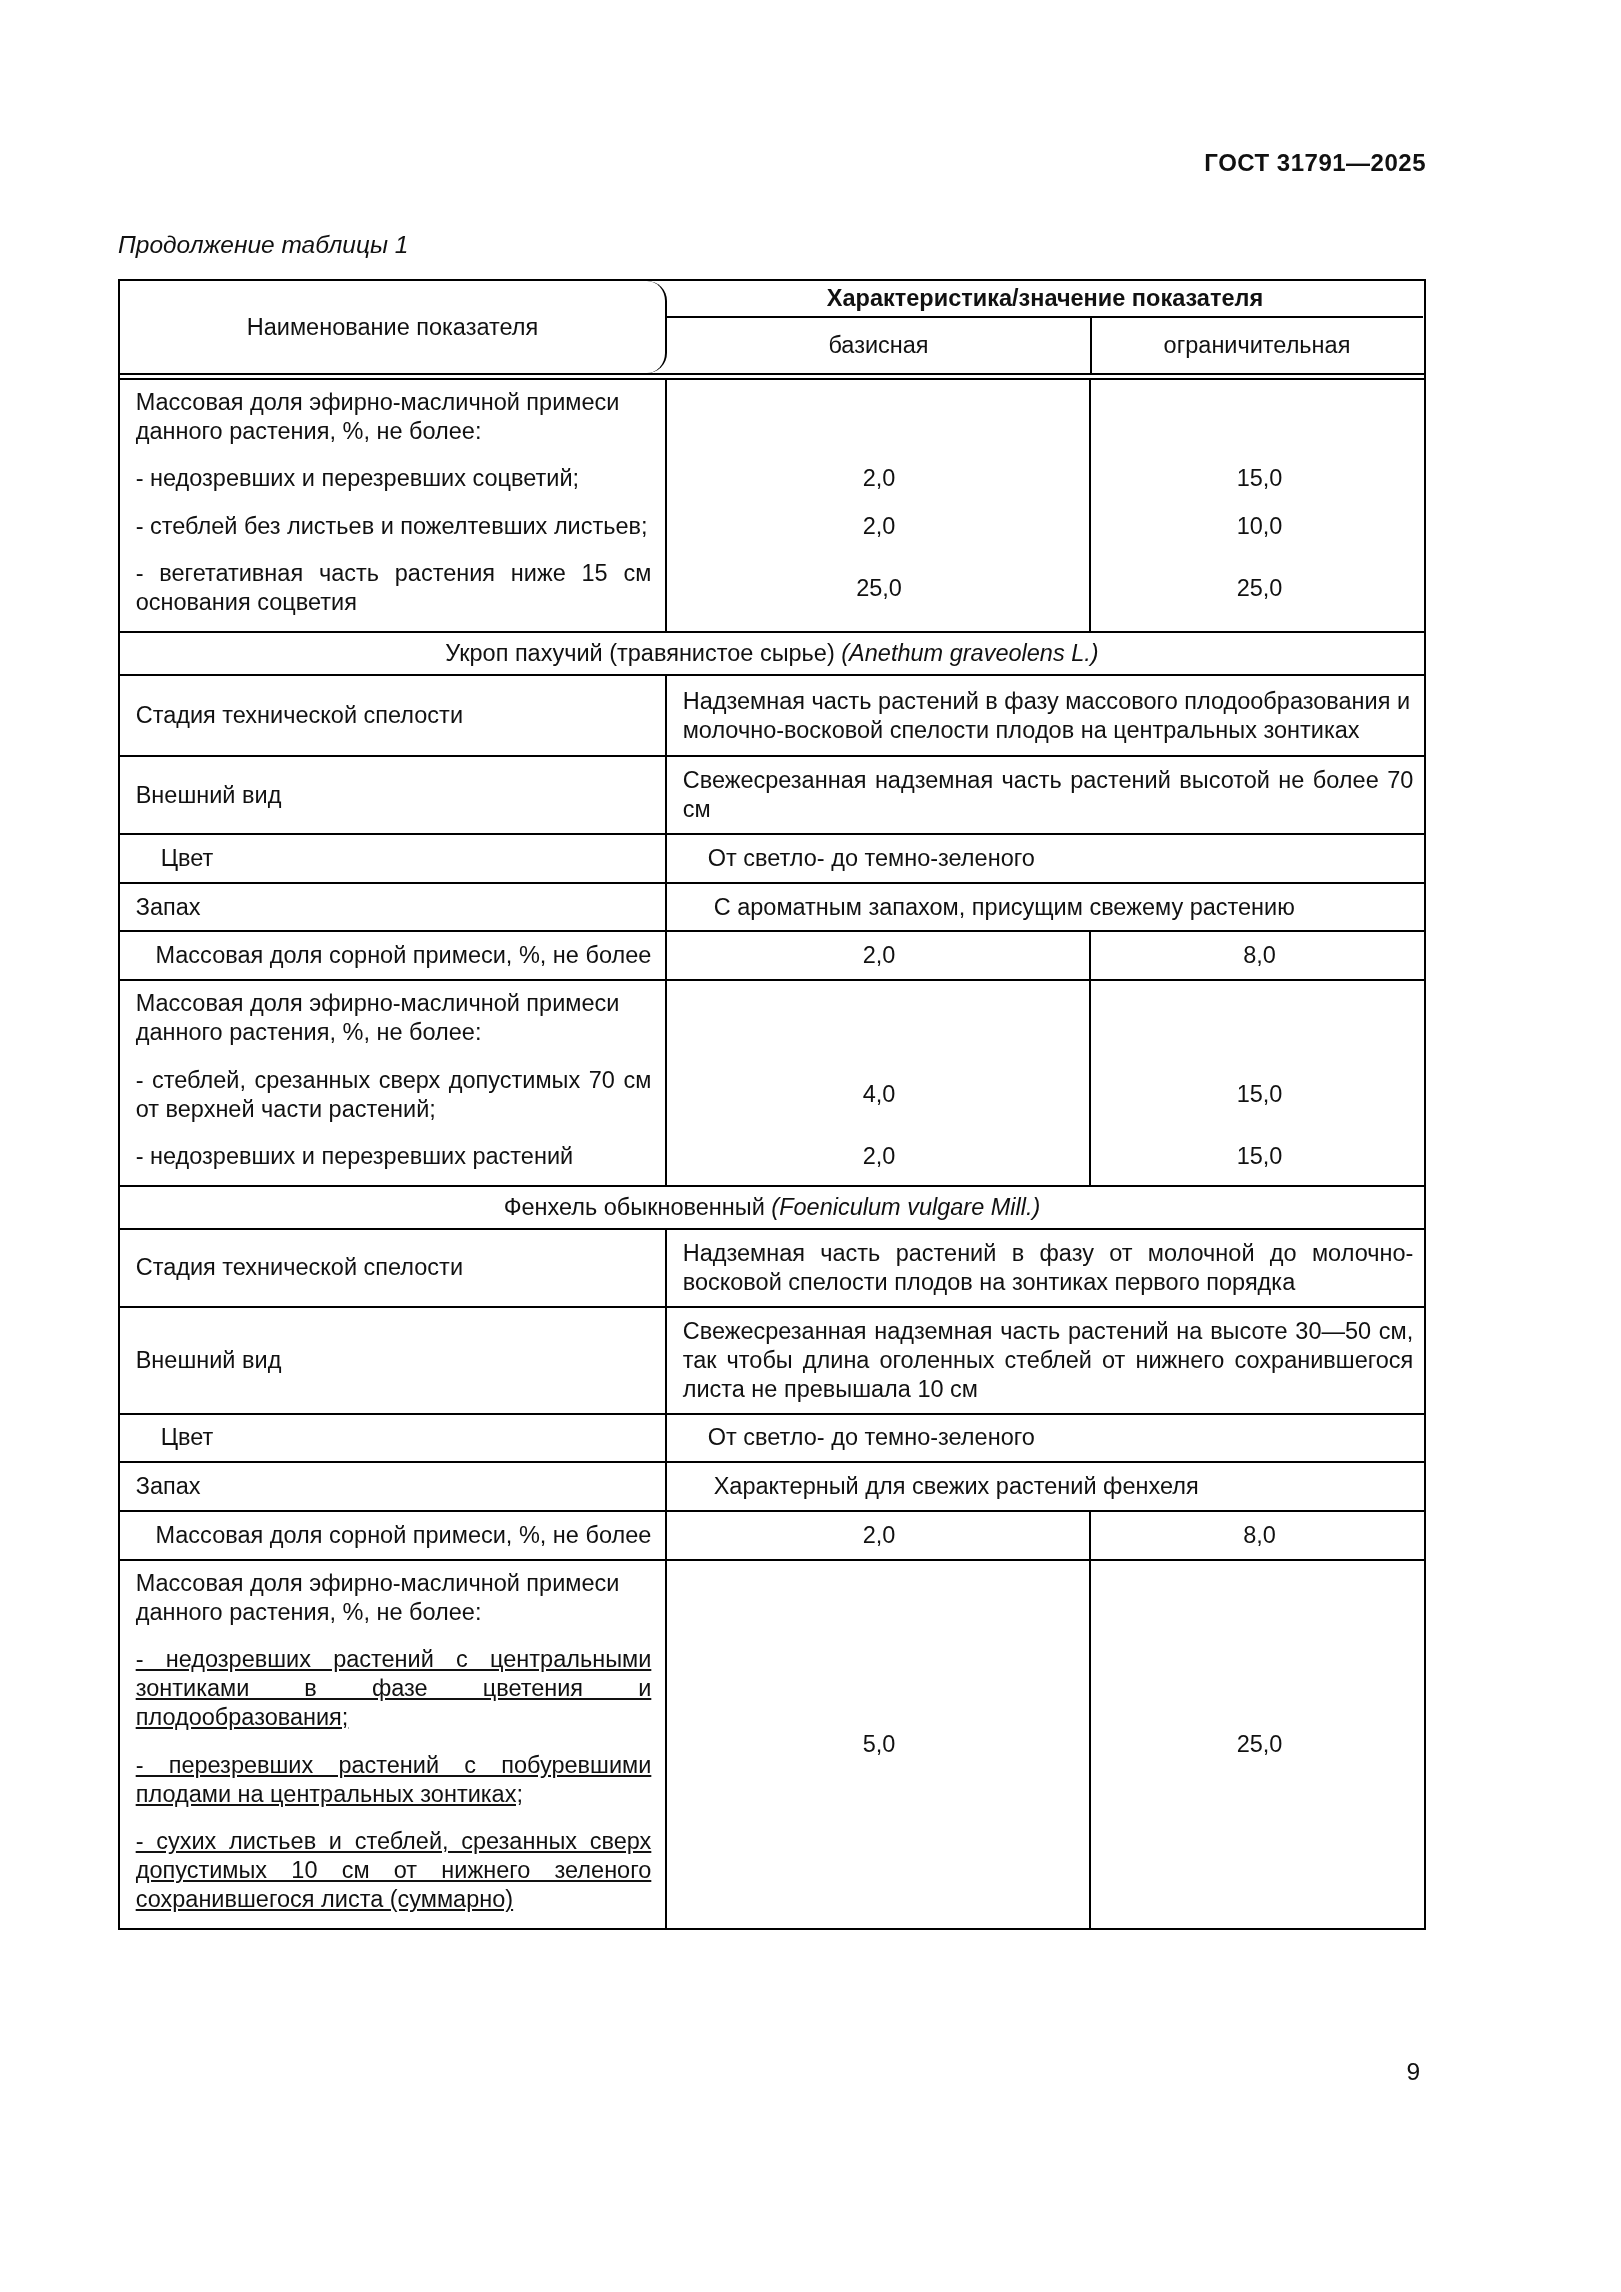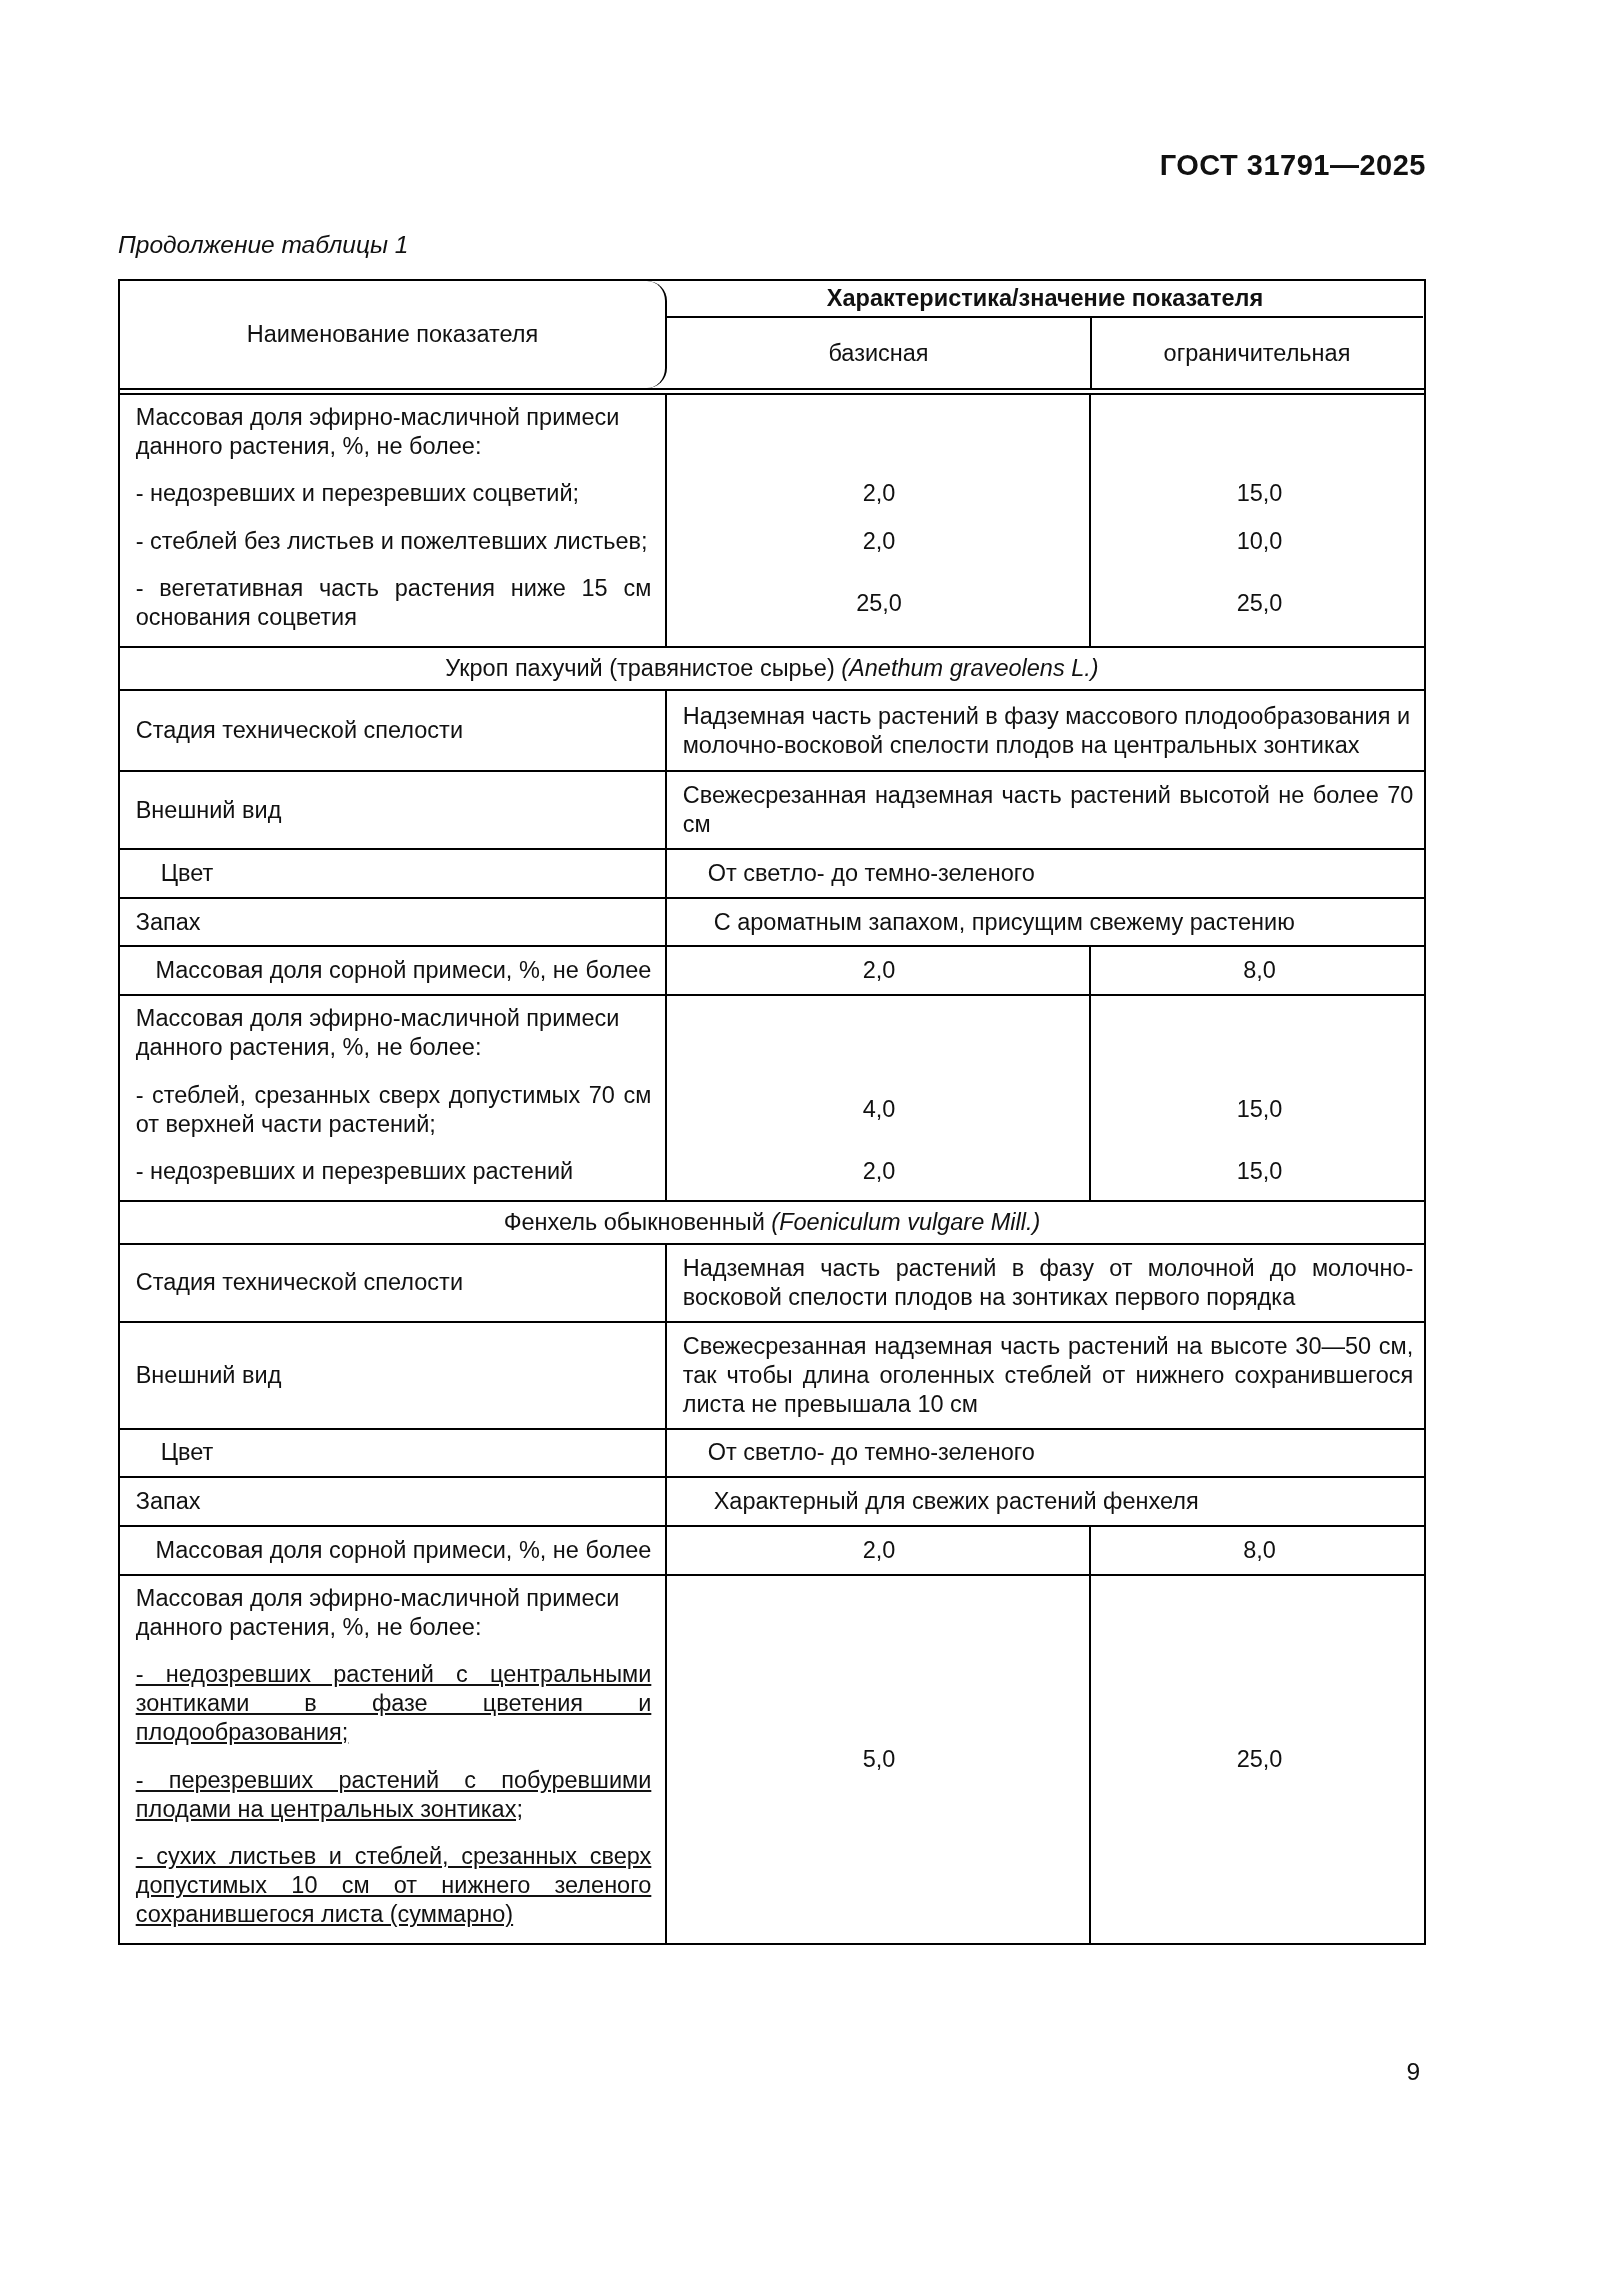--- a/index.html
+++ b/index.html
@@ -5,42 +5,42 @@
   * { margin:0; padding:0; box-sizing:border-box; }
   html,body { background:#ffffff; }
   body {
     width:1621px; height:2293px;
     position:relative;
     font-family:"Liberation Sans","DejaVu Sans",sans-serif;
     color:#111;
   }
   .doc-number {
     position:absolute; top:149px; left:118px; width:1308px;
-    text-align:right; font-weight:bold; font-size:29px; letter-spacing:0.5px;
+    text-align:right; font-weight:bold; font-size:24px; letter-spacing:0.5px;
   }
   .table-caption {
     position:absolute; top:231px; left:118px;
     font-style:italic; font-size:24.5px;
   }
   .gtable {
     position:absolute; top:279px; left:118px; width:1308px;
     border:2.9px solid #000; font-size:23.5px; line-height:29px;
   }
   
   .thead { display:grid; grid-template-columns:547px 756px; }
   .th-name {
     border-right:2px solid #000;
     display:flex; align-items:center; justify-content:center;
     text-align:center; padding:3.9px 9.8px;border-radius:20px;
   }
   .th-group {
     height:37px; border-bottom:2px solid #000;
     display:flex; align-items:center; justify-content:center; text-align:center;font-weight:bold;
   }
-  .th-sub { display:grid; grid-template-columns:423px 332px; height:70px; }
+  .th-sub { display:grid; grid-template-columns:423px 332px; height:55px; }
   .th-basic { display:flex; align-items:center; justify-content:center; }
   .th-limit { border-left:2px solid #000; display:flex; align-items:center; justify-content:center; }
   .dbl-sep { height:6.9px; border-top:2px solid #000; border-bottom:2px solid #000; }
   
   .trow { position:relative; border-top:2px solid #000; }
   .trow.no-top { border-top:none; }
   .vl1,.vl2 { position:absolute; top:0; bottom:0; width:2px; background:#000; }
   .vl1 { left:545px; }
   .vl2 { left:969px; }
   .section-row {

